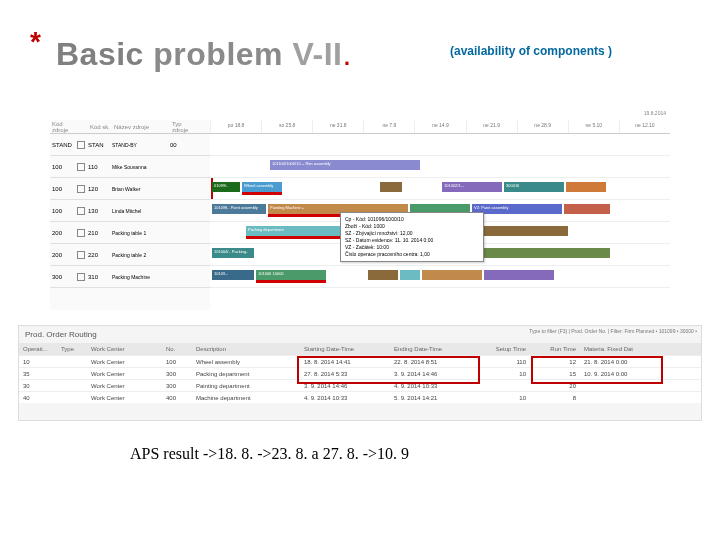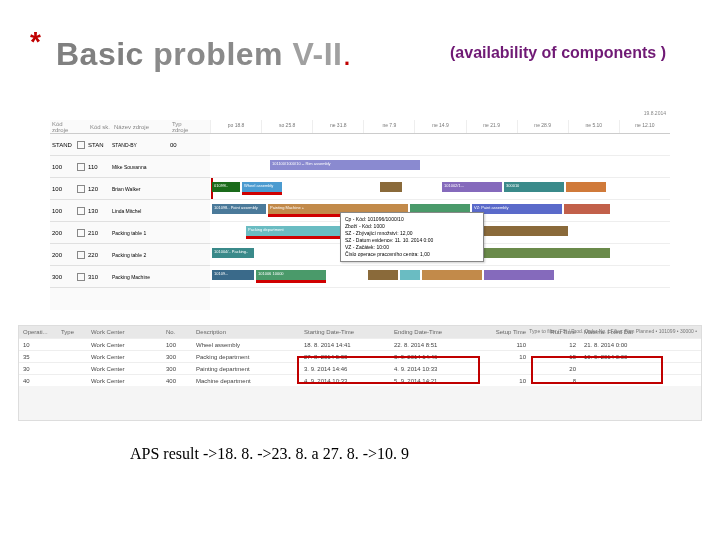--- a/index.html
+++ b/index.html
@@ -3,21 +3,21 @@
 <meta charset="utf-8">
 <style>
   * { box-sizing: border-box; margin: 0; padding: 0; }
   body { width: 720px; height: 540px; background: #fff; font-family: Arial, sans-serif; overflow: hidden; position: relative; }
   .bullet { position: absolute; top: 26px; left: 30px; color: #c00000; font-size: 28px; font-weight: bold; }
   .title { position: absolute; top: 36px; left: 56px; font-size: 32px; color: #5f5f5f; letter-spacing: 0.5px; }
   .title .word1 { font-weight: bold; color: #808080; }
   .title .word2 { font-weight: bold; color: #8a8a8a; }
   .title .suffix { color: #a0a0a0; font-weight: bold; }
   .title .dot-red { color: #c00000; }
-  .sub { position: absolute; top: 44px; left: 450px; font-size: 16px; color: #701a75; font-weight: bold; }
+  .sub { position: absolute; top: 44px; left: 450px; font-size: 12px; color: #0369a1; font-weight: bold; }
 
   .viz-area { position: absolute; top: 120px; left: 50px; width: 620px; height: 190px; background: #fafafa; }
 
   .left-grid { position: absolute; top: 0; left: 0; width: 160px; height: 100%; }
   .lg-header { display: flex; font-size: 6px; border-bottom: 1px solid #ccc; height: 14px; align-items: center; }
   .lg-header div { padding: 1px 2px; color: #888; }
   .lg-row { display: flex; font-size: 6px; border-bottom: 1px solid #e0e0e0; height: 22px; align-items: center; }
   .lg-row .c1 { width: 24px; padding-left: 2px; }
   .lg-row .c2 { width: 14px; display:flex; align-items:center; justify-content:center; }
   .lg-row .c3 { width: 24px; }
@@ -199,20 +199,21 @@
       <div>Zboží - Kód: 1000</div>
       <div>SZ - Zbývající množství: 12,00</div>
       <div>SZ - Datum evidence: 11. 10. 2014 0:00</div>
       <div>VZ - Začátek: 10:00</div>
       <div>Číslo operace pracovního centra: 1,00</div>
     </div>
   </div>
 </div>
 
 <div class="routing-area">
+  <div class="routing-title">Prod. Order Routing</div>
   <div style="position:absolute;top:2px;right:4px;font-size:5px;color:#777">Type to filter (F3) | Prod. Order No. | Filter: Firm Planned • 101099 • 30000 • </div>
   <div class="routing-head">
     <div class="col-op">Operati...</div>
     <div class="col-type">Type</div>
     <div class="col-wc">Work Center</div>
     <div class="col-no">No.</div>
     <div class="col-desc">Description</div>
     <div class="col-start">Starting Date-Time</div>
     <div class="col-end">Ending Date-Time</div>
     <div class="col-setup">Setup Time</div>

